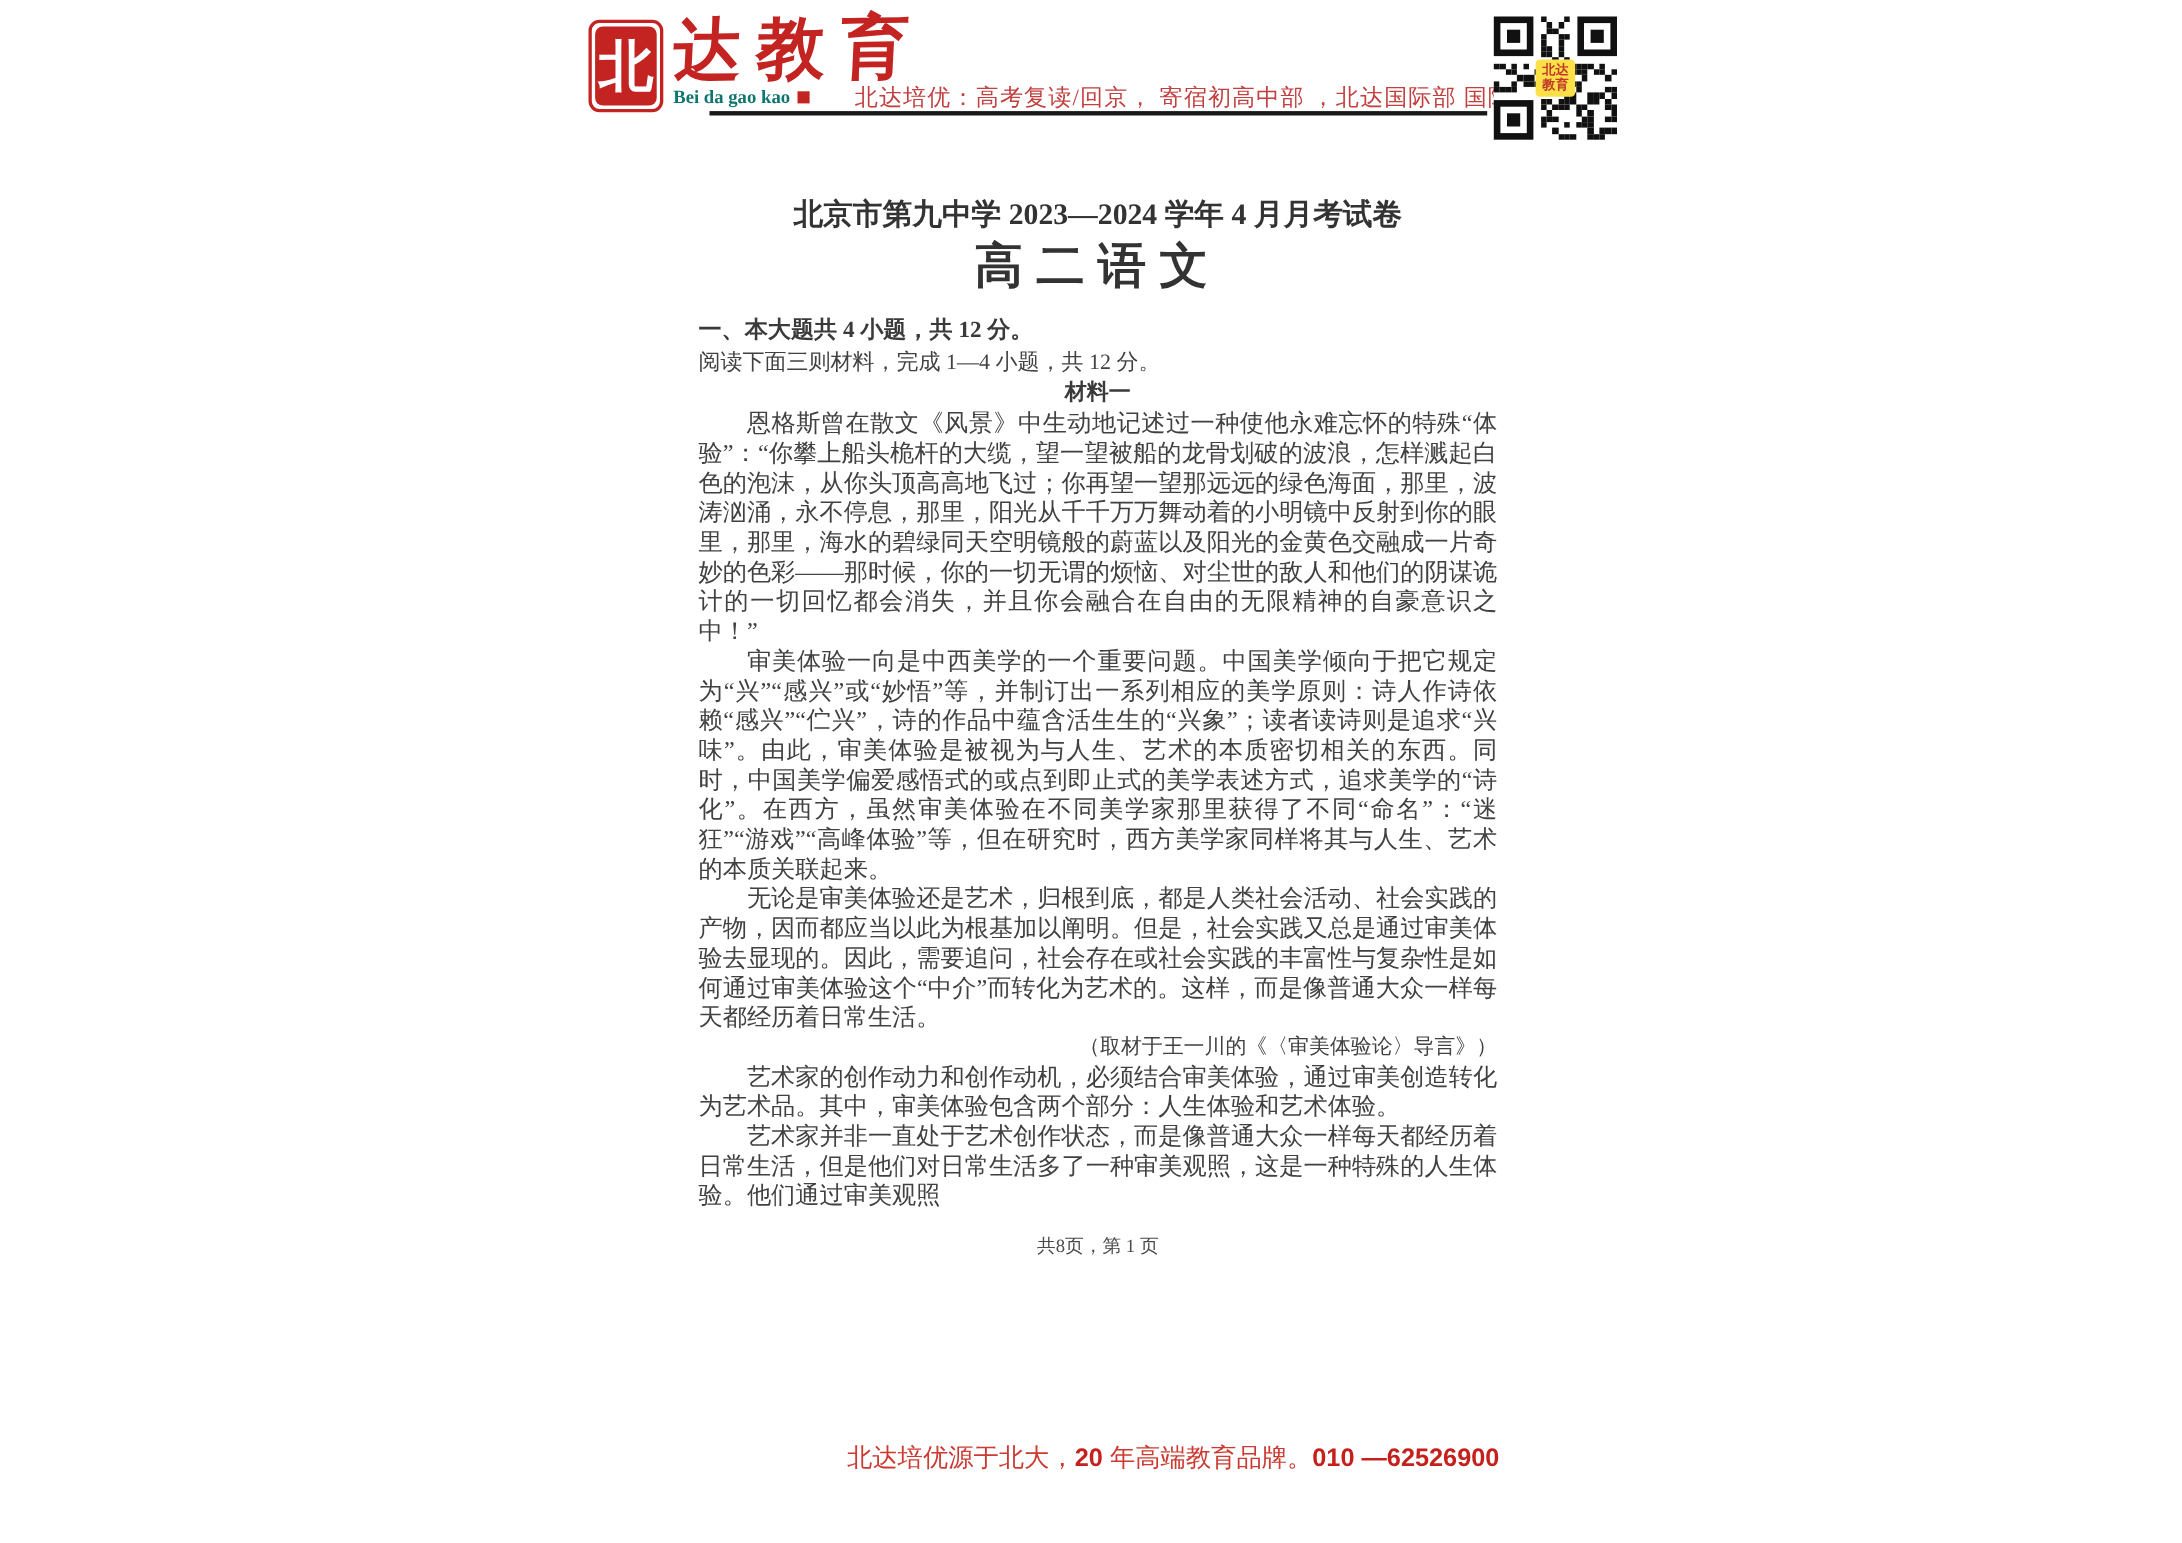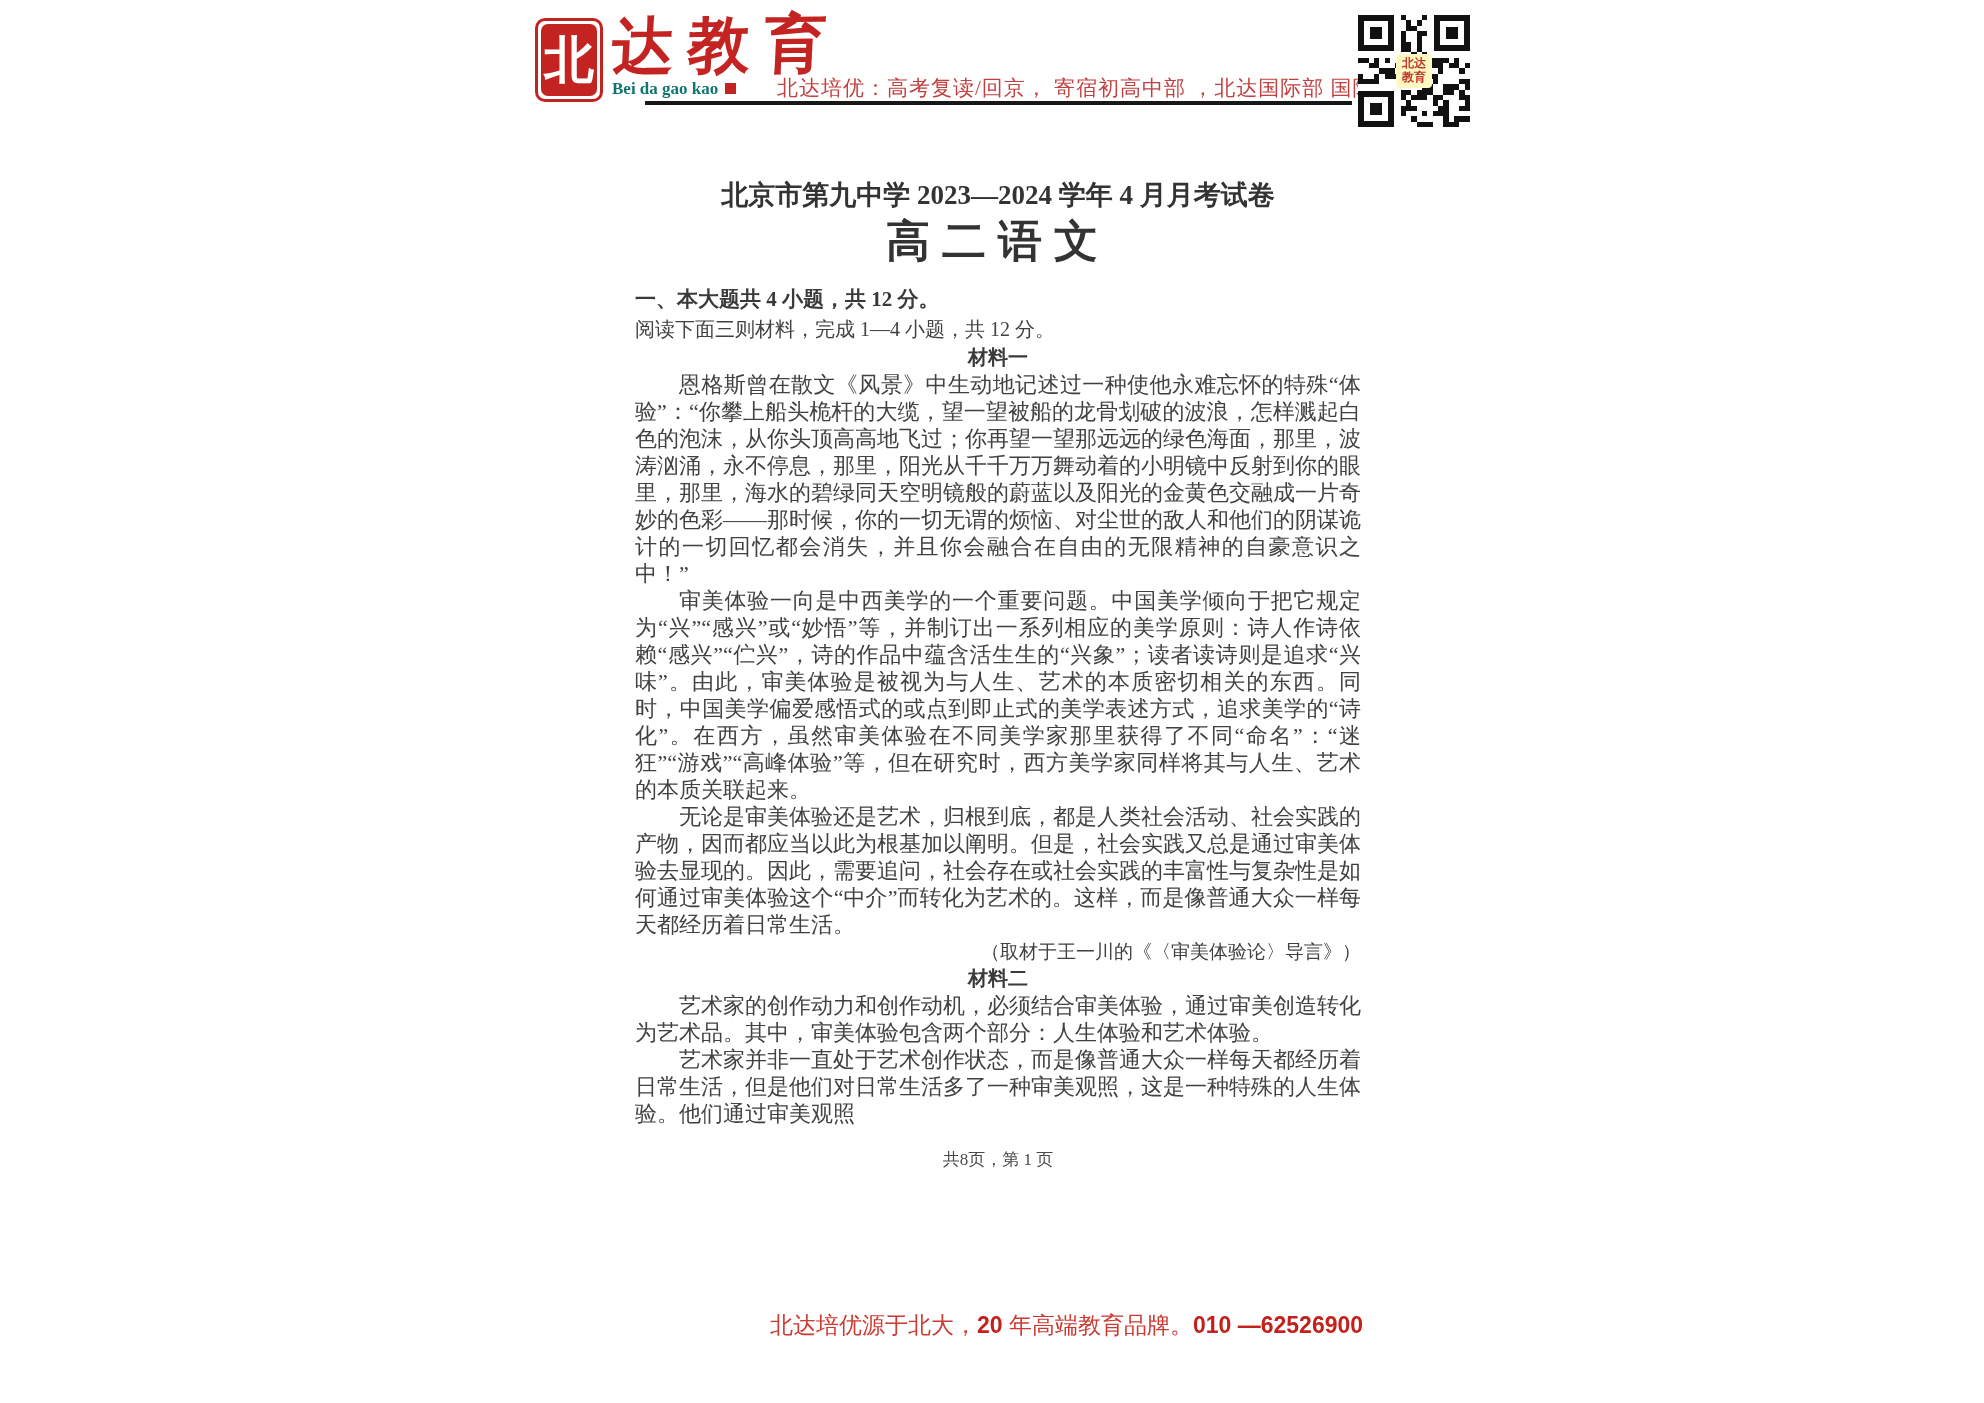--- a/index.html
+++ b/index.html
@@ -57,21 +57,21 @@
   .qr-cells { position:absolute; inset:0; display:grid;
     grid-template-columns:repeat(21,1fr); grid-template-rows:repeat(21,1fr); }
   .qr-cells .on { background:#111; }
   .qr-finder { position:absolute; width:36px; height:36px; border:6px solid #111; background:#fff; }
   .qr-finder::after { content:""; position:absolute; left:6px; top:6px; width:12px; height:12px; background:#111; }
   .qr-finder.tl { left:0; top:0; }
   .qr-finder.tr { right:0; top:0; }
   .qr-finder.bl { left:0; bottom:0; }
   .qr-label {
     position:absolute; left:50%; top:50%; transform:translate(-50%,-50%);
-    width:36px; height:34px; background:#fef9c3; border-radius:4px;
+    width:36px; height:34px; background:#fde047; border-radius:4px;
     display:flex; align-items:center; justify-content:center;
     color:#c0392b; font-size:12px; line-height:1.15; font-weight:700;
     text-align:center; word-break:break-all; padding:2px;
   }
 
   
   .doc {
     position:absolute; left:635px; top:178px; width:726px;
     color:#414141;
   }
@@ -571,21 +571,20 @@
     <h2>高二语文</h2>
     <p class="section-heading">一、本大题共 4 小题，共 12 分。</p>
     <p class="instruction">阅读下面三则材料，完成 1—4 小题，共 12 分。</p>
     <p class="material-heading">材料一</p>
     <div class="paras">
         <p>恩格斯曾在散文《风景》中生动地记述过一种使他永难忘怀的特殊“体验”：“你攀上船头桅杆的大缆，望一望被船的龙骨划破的波浪，怎样溅起白色的泡沫，从你头顶高高地飞过；你再望一望那远远的绿色海面，那里，波涛汹涌，永不停息，那里，阳光从千千万万舞动着的小明镜中反射到你的眼里，那里，海水的碧绿同天空明镜般的蔚蓝以及阳光的金黄色交融成一片奇妙的色彩——那时候，你的一切无谓的烦恼、对尘世的敌人和他们的阴谋诡计的一切回忆都会消失，并且你会融合在自由的无限精神的自豪意识之中！”</p>
         <p>审美体验一向是中西美学的一个重要问题。中国美学倾向于把它规定为“兴”“感兴”或“妙悟”等，并制订出一系列相应的美学原则：诗人作诗依赖“感兴”“伫兴”，诗的作品中蕴含活生生的“兴象”；读者读诗则是追求“兴味”。由此，审美体验是被视为与人生、艺术的本质密切相关的东西。同时，中国美学偏爱感悟式的或点到即止式的美学表述方式，追求美学的“诗化”。在西方，虽然审美体验在不同美学家那里获得了不同“命名”：“迷狂”“游戏”“高峰体验”等，但在研究时，西方美学家同样将其与人生、艺术的本质关联起来。</p>
         <p>无论是审美体验还是艺术，归根到底，都是人类社会活动、社会实践的产物，因而都应当以此为根基加以阐明。但是，社会实践又总是通过审美体验去显现的。因此，需要追问，社会存在或社会实践的丰富性与复杂性是如何通过审美体验这个“中介”而转化为艺术的。这样，而是像普通大众一样每天都经历着日常生活。</p>
       </div>
     <p class="attribution">（取材于王一川的《〈审美体验论〉导言》）</p>
-    <p class="material-heading">材料二</p>
     <div class="paras">
         <p>艺术家的创作动力和创作动机，必须结合审美体验，通过审美创造转化为艺术品。其中，审美体验包含两个部分：人生体验和艺术体验。</p>
         <p>艺术家并非一直处于艺术创作状态，而是像普通大众一样每天都经历着日常生活，但是他们对日常生活多了一种审美观照，这是一种特殊的人生体验。他们通过审美观照</p>
       </div>
     <p class="page-number">共8页，第 1 页</p>
   </div>
 
   <div class="promo">
     <span>北达培优源于北大，</span><b>20</b><span> 年高端教育品牌。</span><b>010 —62526900</b>
   </div>

